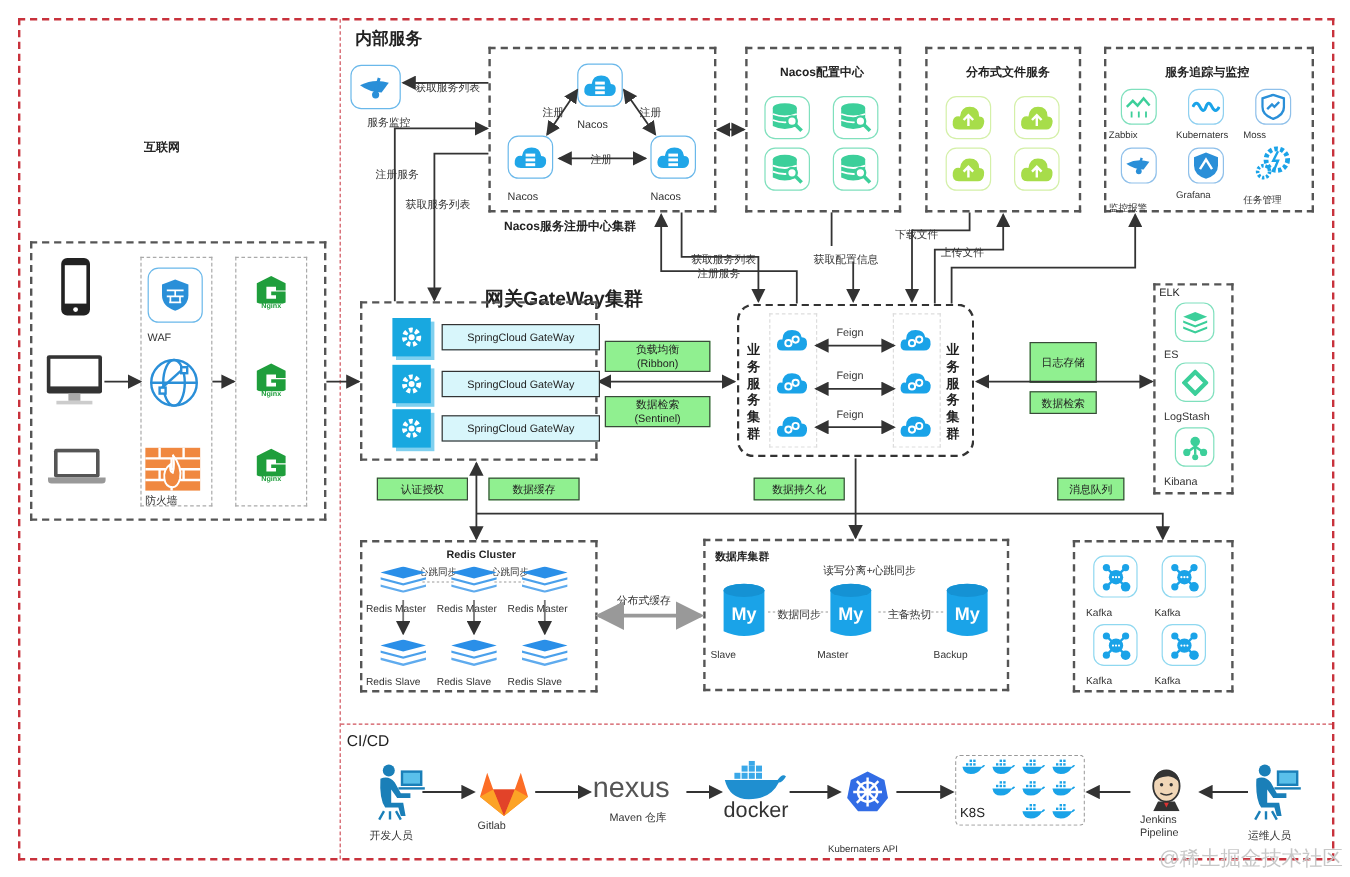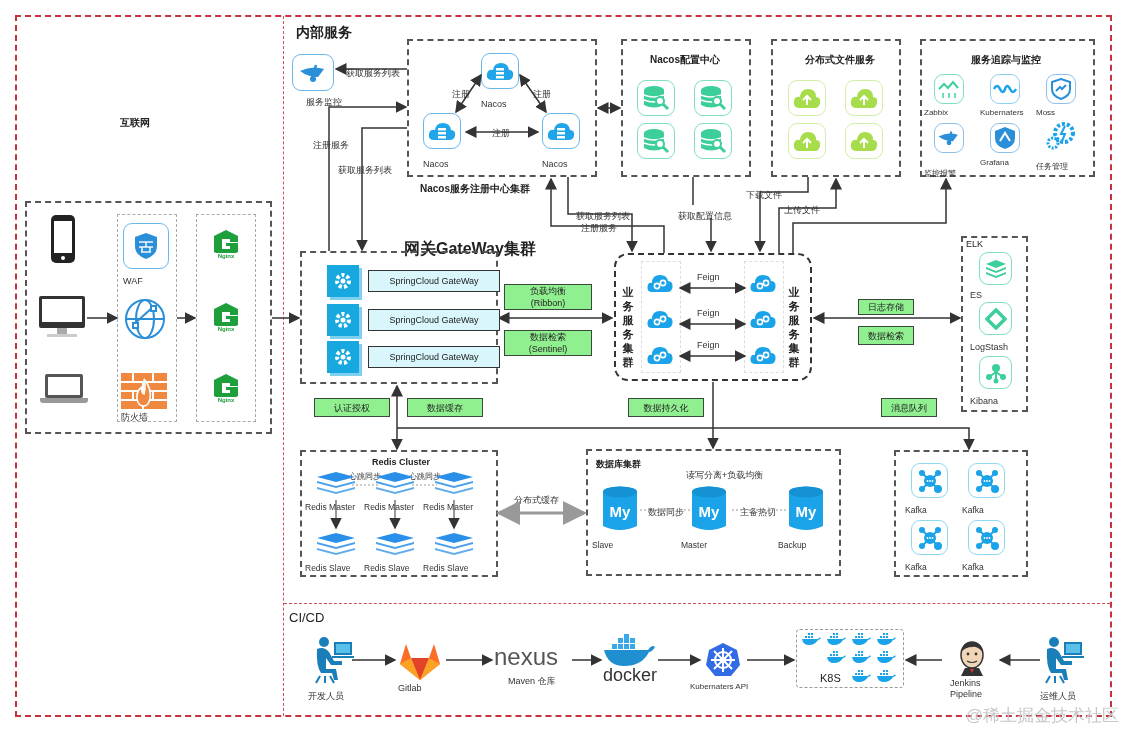--- a/index.html
+++ b/index.html
@@ -190,38 +190,38 @@
 <div id="elk-icons"></div>
 
 <div class="green-tag" style="left:504px;top:284px;width:88px;height:26px;">
     <span>负载均衡</span>
     <span>(Ribbon)</span>
   </div>
 <div class="green-tag" style="left:504px;top:330px;width:88px;height:26px;">
     <span>数据检索</span>
     <span>(Sentinel)</span>
   </div>
-<div class="green-tag" style="left:858px;top:299px;width:56px;height:16px;">日志存储</div>
+<div class="green-tag" style="left:858px;top:285px;width:56px;height:34px;">日志存储</div>
 <div class="green-tag" style="left:858px;top:326px;width:56px;height:19px;">数据检索</div>
 <div class="green-tag" style="left:314px;top:398px;width:76px;height:19px;">认证授权</div>
 <div class="green-tag" style="left:407px;top:398px;width:76px;height:19px;">数据缓存</div>
 <div class="green-tag" style="left:628px;top:398px;width:76px;height:19px;">数据持久化</div>
 <div class="green-tag" style="left:881px;top:398px;width:56px;height:19px;">消息队列</div>
 
 <div class="gbox" style="left:300px;top:450px;width:198px;height:127px;"></div>
 <div class="title" style="left:372px;top:457px;font-size:9px;">Redis Cluster</div>
 <div id="redis-nodes"></div>
 <div class="lbl" style="left:349px;top:471px;background:#fff;font-size:8px;">心跳同步</div>
 <div class="lbl" style="left:409px;top:471px;background:#fff;font-size:8px;">心跳同步</div>
 
 <div class="lbl" style="left:514px;top:494px;font-size:9px;">分布式缓存</div>
 
 <div class="gbox" style="left:586px;top:449px;width:255px;height:127px;"></div>
 <div class="title" style="left:596px;top:458px;font-size:9px;">数据库集群</div>
-<div class="lbl" style="left:686px;top:469px;font-size:9px;">读写分离+负载均衡</div>
+<div class="lbl" style="left:686px;top:469px;font-size:9px;">读写分离+心跳同步</div>
 <div id="db-nodes"></div>
 <div class="lbl" style="left:648px;top:506px;font-size:9px;background:#fff;">数据同步</div>
 <div class="lbl" style="left:740px;top:506px;font-size:9px;background:#fff;">主备热切</div>
 
 <div class="gbox" style="left:894px;top:450px;width:134px;height:127px;"></div>
 <div id="kafka-nodes"></div>
 
 <div class="lbl" style="left:346px;top:67px;background:#fff;">获取服务列表</div>
 <div class="lbl" style="left:313px;top:139px;background:#fff;">注册服务</div>
 <div class="lbl" style="left:338px;top:164px;background:#fff;">获取服务列表</div>
@@ -278,24 +278,24 @@
       <circle cx="18" cy="18" r="8" fill="none" stroke="#fff" stroke-width="2"></circle>
       <g stroke="#fff" stroke-width="2">
         <line x1="18" y1="6" x2="18" y2="30"></line>
         <line x1="6" y1="18" x2="30" y2="18"></line>
         <line x1="9" y1="9" x2="27" y2="27"></line>
         <line x1="27" y1="9" x2="9" y2="27"></line>
       </g>
       <circle cx="18" cy="18" r="3" fill="#fff"></circle>
     </svg>
 </div>
-<div class="lbl" style="left:690px;top:682px;width:70px;font-size:8px;">Kubernaters API</div>
+<div class="lbl" style="left:690px;top:703px;width:70px;font-size:8px;">Kubernaters API</div>
 
 <div class="abs" style="left:796px;top:629px;width:108px;height:59px;border:1.5px dashed #999;border-radius:4px;"></div>
-<div class="abs" style="left:820px;top:672px;font-size:11px;color:#222;">K8S</div>
+<div class="abs" style="left:800px;top:672px;font-size:11px;color:#222;">K8S</div>
 <div id="k8s-whales"></div>
 
 <div class="abs" style="left:957px;top:640px;width:30px;height:36px;">
   <svg width="30" height="36" viewBox="0 0 30 36">
       <ellipse cx="15" cy="15" rx="11" ry="13" fill="#f0d6b7" stroke="#333" stroke-width="1.5"></ellipse>
       <path d="M4 12 Q6 1 15 2 Q25 2 26 12 Q20 6 15 7 Q9 7 4 12Z" fill="#333"></path>
       <circle cx="11" cy="14" r="1.4" fill="#333"></circle>
       <circle cx="19" cy="14" r="1.4" fill="#333"></circle>
       <path d="M10 21 Q15 24 20 21" stroke="#333" fill="none" stroke-width="1.2"></path>
       <path d="M4 36 L8 28 L22 28 L26 36Z" fill="#333"></path>

